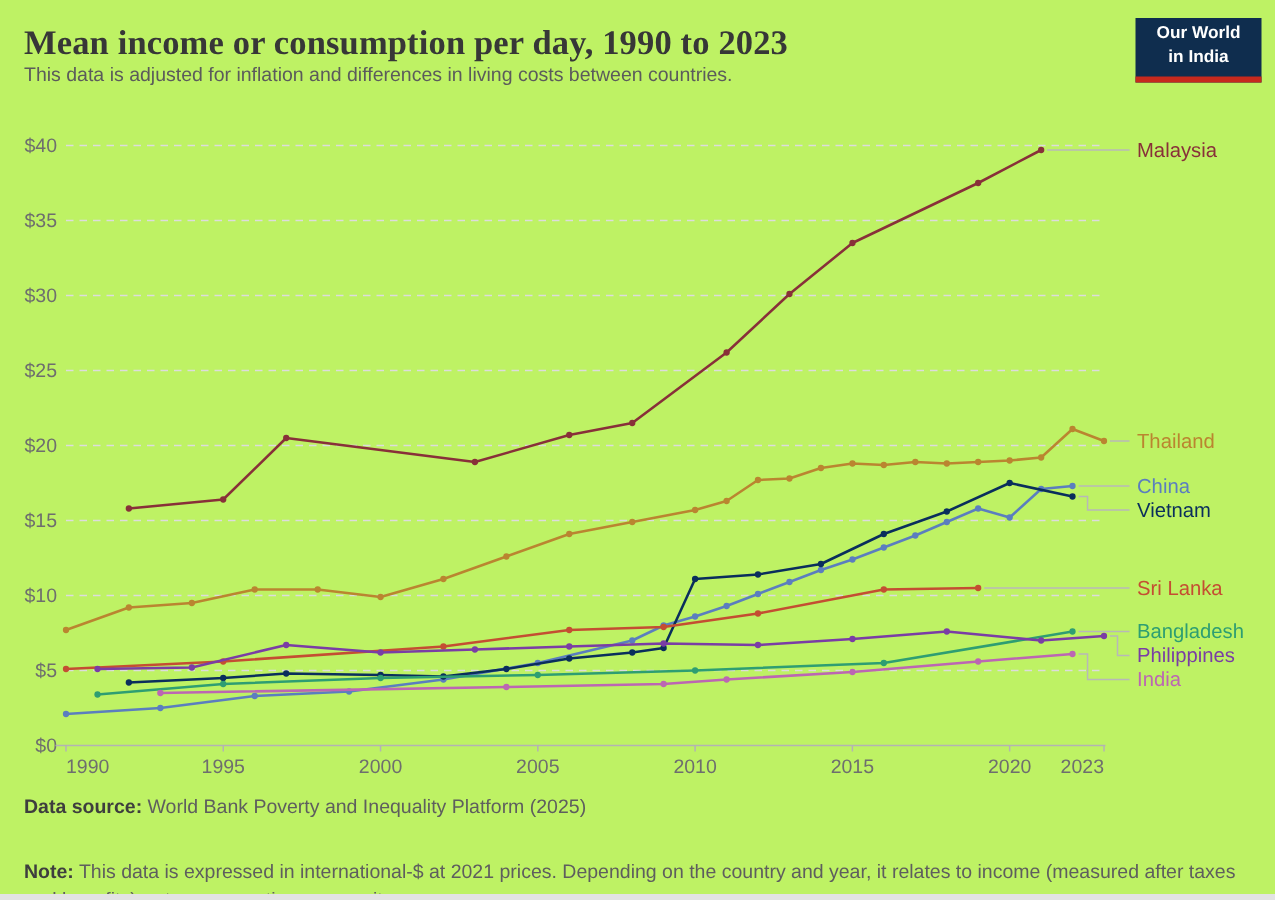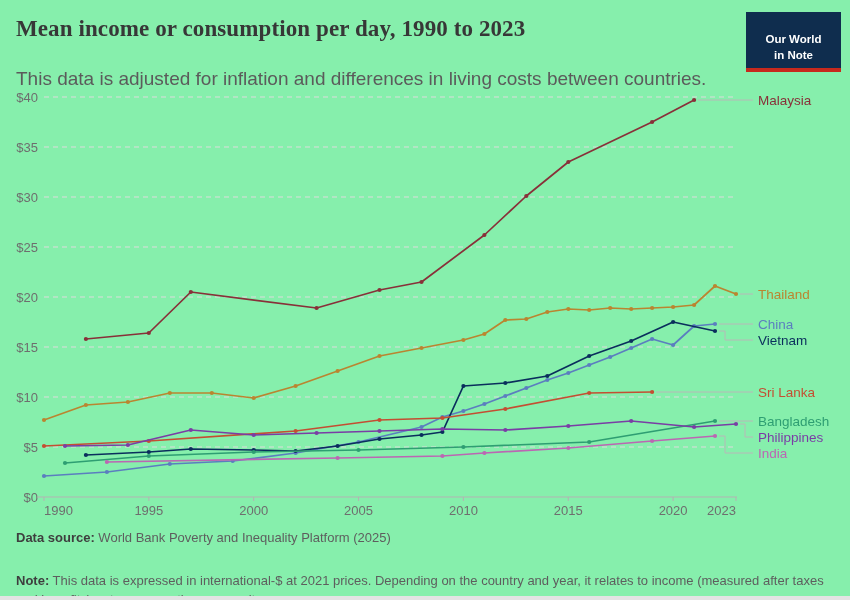--- a/index.html
+++ b/index.html
@@ -1,40 +1,40 @@
 <!DOCTYPE html>
 <html><head>
 <meta charset="utf-8">
 <style>
   html,body{margin:0;padding:0;}
   body{width:850px;height:600px;background:#ffffff;font-family:"Liberation Sans",sans-serif;overflow:hidden;}
-  .wrap{position:relative;width:850px;height:600px;background:#86efac;}
+  .wrap{position:relative;width:850px;height:600px;background:#bef264;}
   .title{position:absolute;left:16px;top:16px;width:720px;font-family:"Liberation Serif","DejaVu Serif",serif;font-weight:700;font-size:23px;color:#373737;letter-spacing:.1px;}
-  .subtitle{position:absolute;left:16px;top:68px;width:740px;font-size:19px;color:#5b5b5b;}
-  .logo{position:absolute;right:9px;top:12px;width:95px;height:36px;background:#0F2D4E;border-bottom:4px solid #C7291D;color:#fff;text-align:center;font-weight:700;font-size:11.5px;line-height:1.5;padding-top:20px;box-sizing:content-box;}
+  .subtitle{position:absolute;left:16px;top:42px;width:740px;font-size:13px;color:#5b5b5b;}
+  .logo{position:absolute;right:9px;top:12px;width:84px;height:36px;background:#0F2D4E;border-bottom:4px solid #C7291D;color:#fff;text-align:center;font-weight:700;font-size:11.5px;line-height:1.5;padding-top:3px;box-sizing:content-box;}
   .logo div{line-height:1.35;}
   svg.chart{position:absolute;left:0;top:85px;}
   .footer{position:absolute;left:16px;right:16px;top:530px;font-size:13px;color:#5e5e5e;}
   .src-row{display:flex;justify-content:space-between;align-items:baseline;}
   .b{font-weight:700;color:#3e3e3e;}
   .note{margin-top:27px;line-height:1.45;color:#5e5e5e;}
   .link{color:#5e5e5e;text-decoration:none;}
   .bottombar{position:absolute;left:0;bottom:0;width:850px;height:4px;background:#e3e3e3;}
 </style>
 </head>
 <body>
 
 <div class="wrap">
 
   <div class="title">Mean income or consumption per day, 1990 to 2023</div>
   <div class="subtitle">This data is adjusted for inflation and differences in living costs between countries.</div>
 
   <div class="logo">
     <div>Our World</div>
-    <div>in Note</div>
+    <div>in India</div>
   </div>
 
   <svg class="chart" width="850" height="445" viewBox="0 0 850 445">
       <text x="38" y="416.5" text-anchor="end" font-size="13" fill="#6e6e6e">$0</text>
       <line x1="44" y1="362" x2="737" y2="362" stroke="#dcdcdc" stroke-width="1" stroke-dasharray="5,4"></line>
       <text x="38" y="366.5" text-anchor="end" font-size="13" fill="#6e6e6e">$5</text>
       <line x1="44" y1="312" x2="737" y2="312" stroke="#dcdcdc" stroke-width="1" stroke-dasharray="5,4"></line>
       <text x="38" y="316.5" text-anchor="end" font-size="13" fill="#6e6e6e">$10</text>
       <line x1="44" y1="262" x2="737" y2="262" stroke="#dcdcdc" stroke-width="1" stroke-dasharray="5,4"></line>
       <text x="38" y="266.5" text-anchor="end" font-size="13" fill="#6e6e6e">$15</text>

